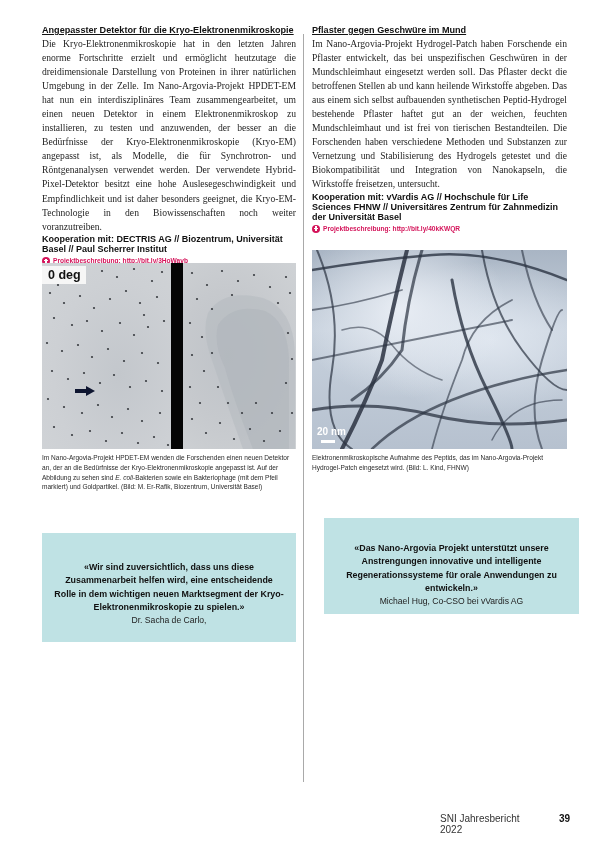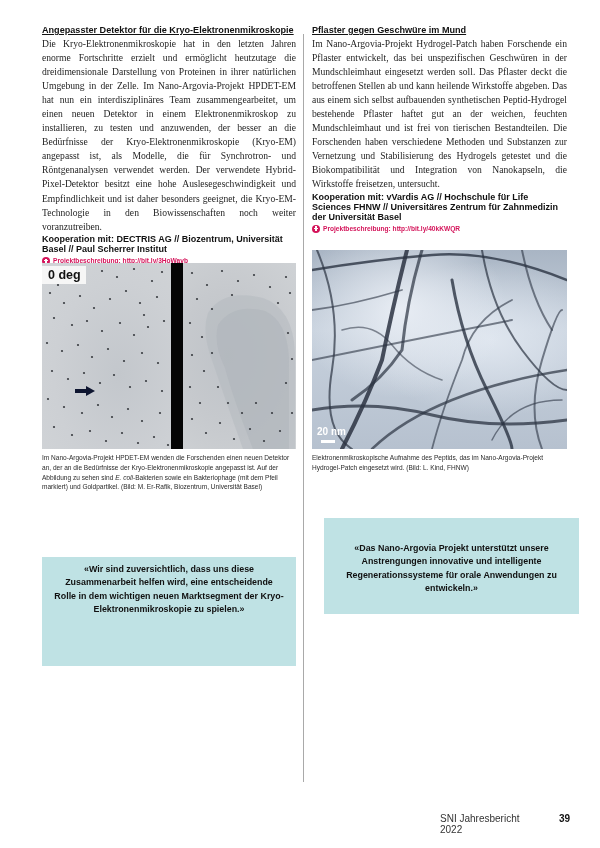--- a/index.html
+++ b/index.html
@@ -74,21 +74,21 @@
       position: absolute; font-family: "Liberation Sans", sans-serif; font-size: 6.55px; line-height: 9.8px; color: #2a2a2a;
     }
     .cap-left { left: 42px; top: 453px; width: 254px; }
     .cap-right { left: 312px; top: 453px; width: 255px; }
 
     
     .quote-box {
       position: absolute; background: #bfe2e4;
       font-family: "Liberation Sans", sans-serif; text-align: center; color: #111;
     }
-    .qb-left { left: 42px; top: 557px; width: 254px; height: 109px; padding-top: 6px; }
+    .qb-left { left: 42px; top: 533px; width: 254px; height: 109px; padding-top: 28px; }
     .qb-right { left: 324px; top: 518px; width: 255px; height: 96px; padding-top: 24px; }
     .quote-text { font-weight: bold; font-size: 8.9px; line-height: 13.3px; padding: 0 12px; }
     .quote-author { font-size: 8.6px; line-height: 12.4px; color: #222; }
 
     .footer {
       position: absolute; top: 813px; left: 440px; width: 130px;
       font-family: "Liberation Sans", sans-serif; font-size: 10px; color: #333; display: flex; gap: 20px; justify-content: flex-end;
     }
     .page-num { font-weight: bold; color: #111; }
   </style>
@@ -250,22 +250,24 @@
   </svg>
   <div class="scale-label">20 nm</div>
   <div class="scale-bar"></div>
 </figure>
 
 <p class="caption cap-left"><span>Im Nano-Argovia-Projekt HPDET-EM wenden die Forschenden einen neuen Detektor an, der an die Bedürfnisse der Kryo-Elektronenmikroskopie angepasst ist. Auf der Abbildung zu sehen sind </span><i>E. coli</i><span>-Bakterien sowie ein Bakteriophage (mit dem Pfeil markiert) und Goldpartikel. (Bild: M. Er-Rafik, Biozentrum, Universität Basel)</span></p>
 <p class="caption cap-right">Elektronenmikroskopische Aufnahme des Peptids, das im Nano-Argovia-Projekt Hydrogel-Patch eingesetzt wird. (Bild: L. Kind, FHNW)</p>
 
 <blockquote class="quote-box qb-left">
   <p class="quote-text">«Wir sind zuversichtlich, dass uns diese Zusammenarbeit helfen wird, eine entscheidende Rolle in dem wichtigen neuen Marktsegment der Kryo-Elektronenmikroskopie zu spielen.»</p>
+  <p class="quote-author">Dr. Sacha de Carlo,</p>
 </blockquote>
 
 <blockquote class="quote-box qb-right">
   <p class="quote-text">«Das Nano-Argovia Projekt unterstützt unsere Anstrengungen innovative und intelligente Regenerationssysteme für orale Anwendungen zu entwickeln.»</p>
+  <p class="quote-author">Michael Hug, Co-CSO bei vVardis AG</p>
 </blockquote>
 
 <footer class="footer">
   <span>SNI Jahresbericht 2022</span>
   <span class="page-num">39</span>
 </footer>
 
 </body></html>

